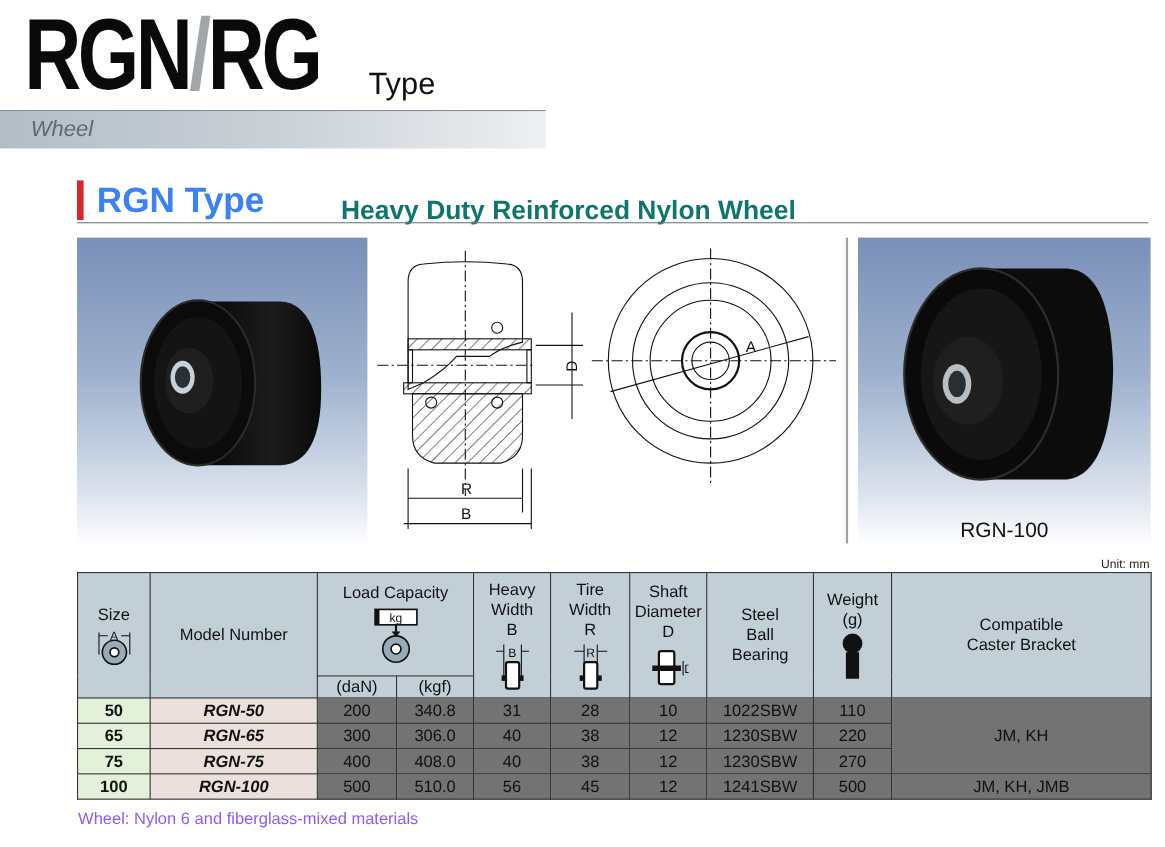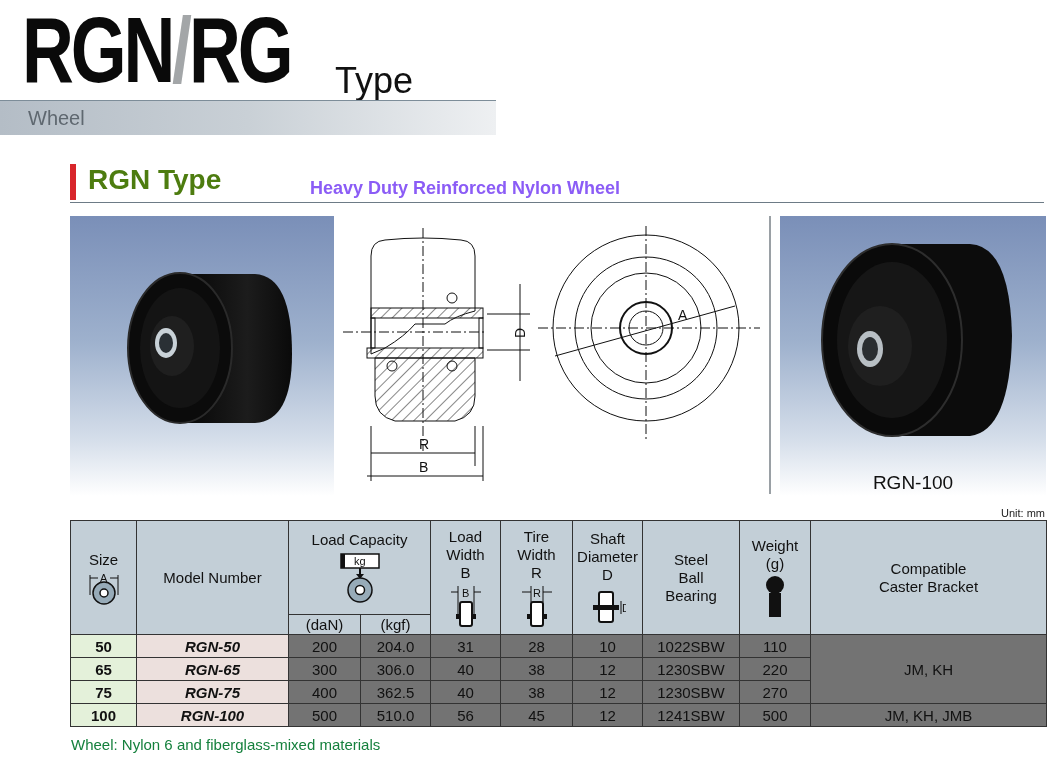--- a/index.html
+++ b/index.html
@@ -2,28 +2,28 @@
 <html><head>
 <meta charset="utf-8">
 <style>
   html, body { margin:0; padding:0; background:#ffffff; }
   body { width:1059px; height:770px; position:relative; overflow:hidden; font-family:"Liberation Sans", sans-serif; color:#111; }
 
   
   .brand { position:absolute; left:22px; top:4px; height:95px; display:flex; align-items:flex-start; }
   .brand-main { font-family:"Liberation Sans", sans-serif; font-weight:700; font-size:92px; line-height:92px; letter-spacing:-4px; color:#0a0a0a; transform:scaleX(0.78); transform-origin:left bottom; white-space:nowrap; display:inline-block; }
   .brand-main .slash { color:#a3a6a8; }
-  .brand-type { position:absolute; left:335px; top:60px; font-size:36px; font-weight:400; color:#111; }
+  .brand-type { position:absolute; left:335px; top:60px; font-size:28px; font-weight:400; color:#111; }
   .subbar { position:absolute; left:0; top:100px; width:496px; height:34px; background:linear-gradient(90deg,#b4bdc6 0%,#c9d0d6 50%,#eef0f2 100%); border-top:1px solid #7d8d99; }
-  .subbar-label { position:absolute; left:28px; top:6px; font-size:20px; color:#5f6870; }
+  .subbar-label { position:absolute; left:28px; top:6px; font-style:italic; font-size:20px; color:#5f6870; }
 
   
   .sec-bar { position:absolute; left:70px; top:164px; width:6px; height:36px; background:#d8262b; }
-  .sec-title { position:absolute; left:88px; top:164px; font-size:28px; font-weight:700; color:#4d7c0f; }
-  .sec-sub { position:absolute; left:310px; top:178px; font-size:18px; font-weight:700; color:#8b5cf6; }
+  .sec-title { position:absolute; left:88px; top:164px; font-size:32px; font-weight:700; color:#3b82f6; }
+  .sec-sub { position:absolute; left:310px; top:178px; font-size:24px; font-weight:700; color:#0f766e; }
   .sec-rule { position:absolute; left:70px; top:202px; width:974px; height:1px; background:#6d7b86; }
 
   
   .photo { position:absolute; background:linear-gradient(180deg,#7a8fb8 0%,#9eb1cd 45%,#d5deea 80%,#ffffff 100%); }
   .photo-left { left:70px; top:216px; width:264px; height:280px; }
   .photo-right { left:780px; top:216px; width:266px; height:280px; }
   .photo svg { position:absolute; left:0; top:0; }
   .photo-caption { position:absolute; left:0; width:100%; top:256px; text-align:center; font-size:19px; color:#111; }
 
   .drawing { position:absolute; left:335px; top:216px; width:435px; height:280px; }
@@ -35,21 +35,21 @@
   table.spec { position:absolute; left:70px; top:520px; width:976px; border-collapse:collapse; font-size:15px; table-layout:fixed; }
   table.spec th, table.spec td { border:1px solid #333; text-align:center; vertical-align:middle; padding:0; }
   table.spec th { background:#c3cfd7; font-weight:400; line-height:18px; }
   table.spec .hdr-top { height:94px; }
   table.spec .hdr-sub { height:20px; }
   table.spec td { height:22px; background:#737373; }
   table.spec td.size { background:#e4f1da;font-weight:bold; }
   table.spec td.model { background:#ece0dd; font-weight:700;font-style:italic; }
   .th-icon { display:block; margin:2px auto 0; }
 
-  .footnote { position:absolute; left:71px; top:736px; font-size:15px; color:#15803d; }
+  .footnote { position:absolute; left:71px; top:736px; font-size:15px; color:#8b5cf6; }
 </style>
 </head>
 <body>
 
 <div class="brand">
   <span class="brand-main"><span>RGN</span><span class="slash">/</span><span>RG</span></span>
 </div>
 <div class="brand-type">Type</div>
 <div class="subbar">
   <span class="subbar-label">Wheel</span>
@@ -172,21 +172,21 @@
           <rect x="4" y="3" width="38" height="14" fill="#fff" stroke="#111" stroke-width="1.5"></rect>
           <rect x="4" y="3" width="4" height="14" fill="#111"></rect>
           <text x="17" y="14" font-size="11" fill="#111">kg</text>
           <line x1="23" y1="17" x2="23" y2="24" stroke="#111" stroke-width="2"></line>
           <polygon points="19,23 27,23 23,28" fill="#111"></polygon>
           <circle cx="23" cy="39" r="12" fill="#97abb8" stroke="#111" stroke-width="1.5"></circle>
           <circle cx="23" cy="39" r="4.5" fill="#fff" stroke="#111" stroke-width="1.5"></circle>
         </svg>
       </th>
       <th rowspan="2">
-        <div>Load</div>
+        <div>Heavy</div>
         <div>Width</div>
         <div>B</div>
         <svg class="th-icon" width="36" height="44" viewBox="0 0 36 44">
           <line x1="3" y1="8" x2="10" y2="8" stroke="#111"></line>
             <line x1="26" y1="8" x2="33" y2="8" stroke="#111"></line>
           <line x1="10" y1="2" x2="10" y2="34" stroke="#111"></line>
             <line x1="26" y1="2" x2="26" y2="34" stroke="#111"></line>
           <text x="14" y="13" font-size="11" fill="#111">B</text>
           <rect x="8" y="30" width="20" height="5" fill="#111"></rect>
           <rect x="12" y="18" width="12" height="24" rx="2" fill="#fff" stroke="#111" stroke-width="2"></rect>
@@ -238,21 +238,21 @@
     <tr class="hdr-sub">
       <th>(daN)</th>
       <th>(kgf)</th>
     </tr>
   </thead>
   <tbody>
     <tr>
       <td class="size">50</td>
       <td class="model">RGN-50</td>
       <td>200</td>
-      <td>204.0</td>
+      <td>340.8</td>
       <td>31</td>
       <td>28</td>
       <td>10</td>
       <td>1022SBW</td>
       <td>110</td>
       <td rowspan="3">JM, KH</td>
     </tr>
     <tr>
       <td class="size">65</td>
       <td class="model">RGN-65</td>
@@ -261,21 +261,21 @@
       <td>40</td>
       <td>38</td>
       <td>12</td>
       <td>1230SBW</td>
       <td>220</td>
     </tr>
     <tr>
       <td class="size">75</td>
       <td class="model">RGN-75</td>
       <td>400</td>
-      <td>362.5</td>
+      <td>408.0</td>
       <td>40</td>
       <td>38</td>
       <td>12</td>
       <td>1230SBW</td>
       <td>270</td>
     </tr>
     <tr>
       <td class="size">100</td>
       <td class="model">RGN-100</td>
       <td>500</td>

